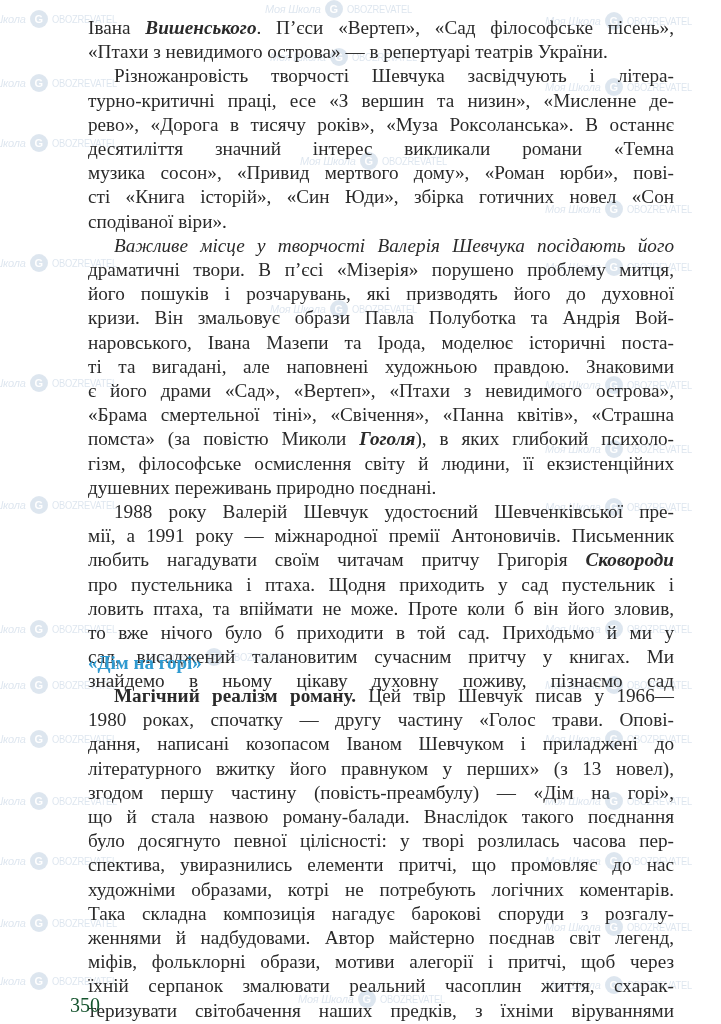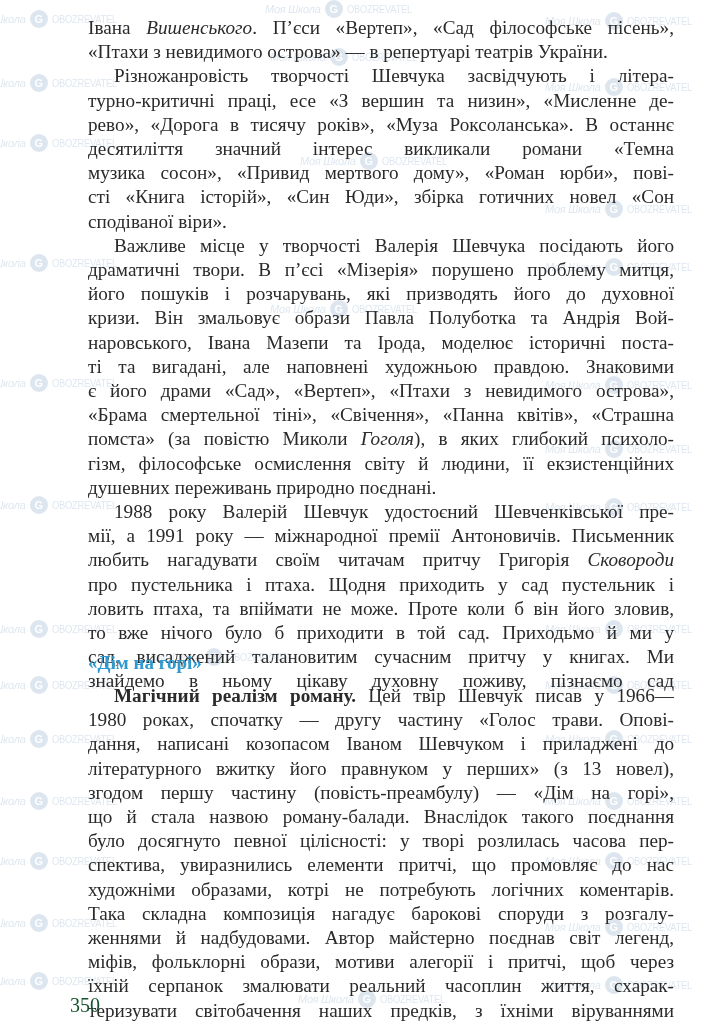--- a/index.html
+++ b/index.html
@@ -81,21 +81,21 @@
     .line {
       display: block;
       text-align: justify;
       text-align-last: justify;
       white-space: nowrap;
     }
     .line.last {
       text-align-last: left;
     }
     .it { }
-    .bi { font-style: italic; font-weight: normal; }
+    .bi { font-style: italic; font-weight: bold; }
     .b { font-weight: bold; }
     .section-heading {
       position: absolute;
       left: 88px;
       top: 652px;
       width: 586px;
       z-index: 1;
       font-family: "Liberation Serif", "DejaVu Serif", serif;
       font-weight: bold;
       font-size: 19px;
@@ -302,21 +302,21 @@
     <p>
       <span class="line" style="padding-left:26px;">Різножанровість творчості Шевчука засвідчують і літера-</span>
       <span class="line">турно-критичні праці, есе «З вершин та низин», «Мисленне де-</span>
       <span class="line">рево», «Дорога в тисячу років», «Муза Роксоланська». В останнє</span>
       <span class="line">десятиліття значний інтерес викликали романи «Темна</span>
       <span class="line">музика сосон», «Привид мертвого дому», «Роман юрби», пові-</span>
       <span class="line">сті «Книга історій», «Син Юди», збірка готичних новел «Сон</span>
       <span class="line last">сподіваної віри».</span>
     </p>
     <p>
-      <span class="line" style="padding-left:26px;">Важливе місце у творчості Валерія Шевчука посідають його</span>
+      <span class="line" style="padding-left:26px;font-style:italic;">Важливе місце у творчості Валерія Шевчука посідають його</span>
       <span class="line">драматичні твори. В п’єсі «Мізерія» порушено проблему митця,</span>
       <span class="line">його пошуків і розчарувань, які призводять його до духовної</span>
       <span class="line">кризи. Він змальовує образи Павла Полуботка та Андрія Вой-</span>
       <span class="line">наровського, Івана Мазепи та Ірода, моделює історичні поста-</span>
       <span class="line">ті та вигадані, але наповнені художньою правдою. Знаковими</span>
       <span class="line">є його драми «Сад», «Вертеп», «Птахи з невидимого острова»,</span>
       <span class="line">«Брама смертельної тіні», «Свічення», «Панна квітів», «Страшна</span>
       <span class="line"><span>помста» (за повістю </span><span class="it">Миколи </span><span class="bi">Гоголя</span><span>), в яких глибокий психоло-</span></span>
       <span class="line">гізм, філософське осмислення світу й людини, її екзистенційних</span>
       <span class="line last">душевних переживань природно поєднані.</span>

